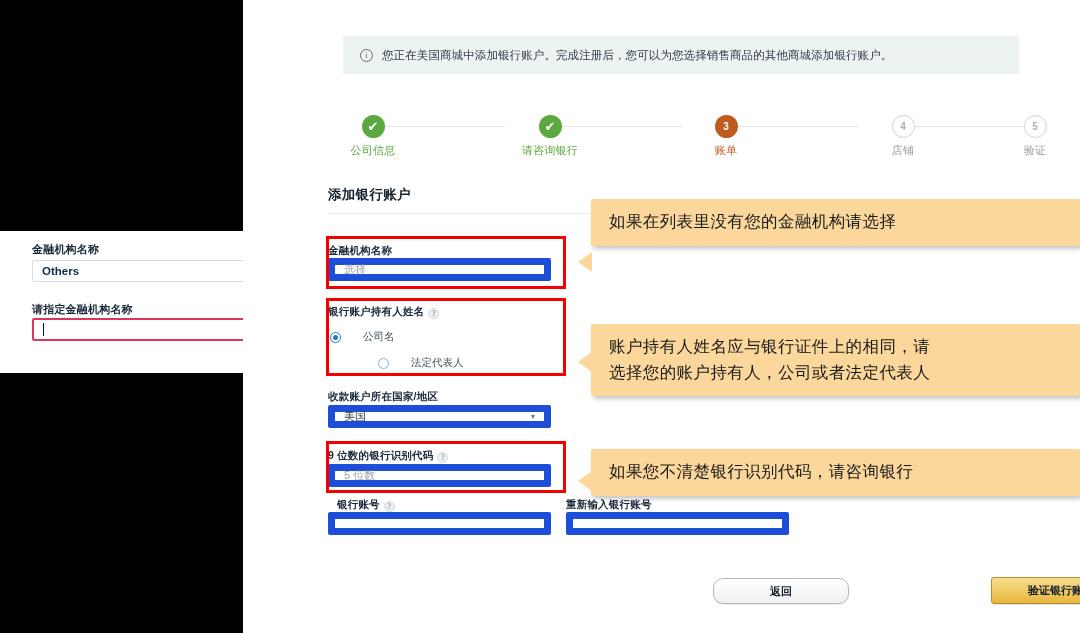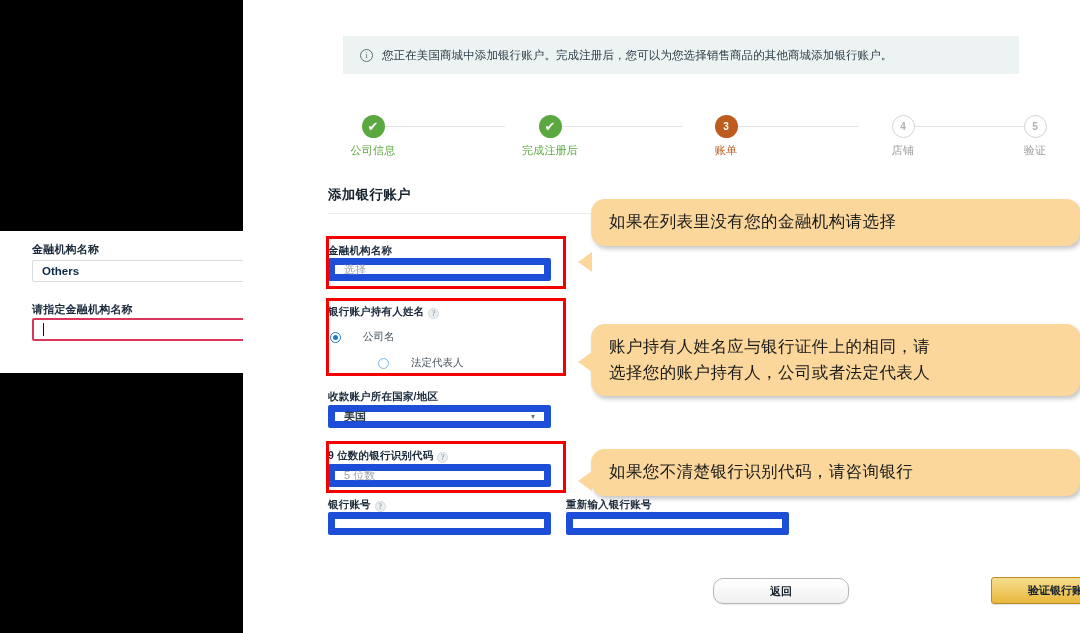--- a/index.html
+++ b/index.html
@@ -180,21 +180,21 @@
     display: flex; align-items: center;
     padding-left: 9px;
     font-size: 11px;
     color: #9aa2a8;
     height: 23px;
   }
   .fld-input.select { justify-content: space-between; padding-right: 9px; }
   .sel-caret {
     color: #6b7378; font-size: 8px;
   }
-  .fld-input.value { color: #2c3b47; font-weight: bold; }
+  .fld-input.value { color: #2c3b47; }
 
   
   .radio-row {
     position: absolute;
     display: flex; align-items: center;
     font-size: 10.5px;
     color: #43505a;
   }
   .radio {
     width: 11px; height: 11px;
@@ -218,21 +218,21 @@
   .redbox {
     position: absolute;
     border: 3px solid #f40000;
     pointer-events: none;
   }
 
   
   .callout {
     position: absolute;
     background: #fbd79c;
-    border-radius: 14px;
+    border-radius: 2px;
     box-shadow: 2px 3px 4px rgba(0,0,0,.22);
     padding: 10px 16px 11px 18px;
     font-size: 16.5px;
     line-height: 1.55;
     color: #1a1a1a;
     letter-spacing: .4px;
   }
   .callout .mono {
     font-family: "Liberation Mono", "DejaVu Sans Mono", monospace;
     font-size: 15px;
@@ -306,21 +306,21 @@
       <div class="step-dot" data-name="step-1-dot">
         <span class="step-check" data-name="check-icon">✔</span>
       </div>
       <div class="step-label" data-name="step-1-label">公司信息</div>
     </div>
 
     <div class="step done" style="left:222px;" data-name="step-seller-info">
       <div class="step-dot" data-name="step-2-dot">
         <span class="step-check" data-name="check-icon">✔</span>
       </div>
-      <div class="step-label" data-name="step-2-label">完成注册后</div>
+      <div class="step-label" data-name="step-2-label">请咨询银行</div>
     </div>
 
     <div class="step current" style="left:398px;" data-name="step-billing">
       <div class="step-dot" data-name="step-3-dot">3</div>
       <div class="step-label" data-name="step-3-label">账单</div>
     </div>
 
     <div class="step todo" style="left:575px;" data-name="step-store">
       <div class="step-dot" data-name="step-4-dot">4</div>
       <div class="step-label" data-name="step-4-label">店铺</div>
@@ -358,21 +358,21 @@
     <span class="sel-caret" data-name="chevron-down-icon">▾</span>
   </div>
 
   <div class="fld-label" style="left:85px; top:449px;" data-name="routing-number-label">
     <span data-name="routing-number-label-text">9 位数的银行识别代码</span><span class="help-icon" data-name="help-icon">?</span>
   </div>
   <div class="fld-input" style="left:85px; top:464px; width:223px;" data-name="routing-number-input">
     <span data-name="routing-number-placeholder">5 位数</span>
   </div>
 
-  <div class="fld-label" style="left:85px; top:498px;" data-name="account-number-label">
+  <div class="fld-label" style="left:94px; top:498px;" data-name="account-number-label">
     <span data-name="account-number-label-text">银行账号</span><span class="help-icon" data-name="help-icon">?</span>
   </div>
   <div class="fld-input" style="left:85px; top:512px; width:223px;" data-name="account-number-input"></div>
 
   <div class="fld-label" style="left:323px; top:498px;" data-name="account-number-confirm-label">重新输入银行账号</div>
   <div class="fld-input" style="left:323px; top:512px; width:223px;" data-name="account-number-confirm-input"></div>
 
   <div id="btn-back" data-name="back-button">返回</div>
   <div id="btn-verify" data-name="verify-bank-account-button">验证银行账户</div>
 </div>

